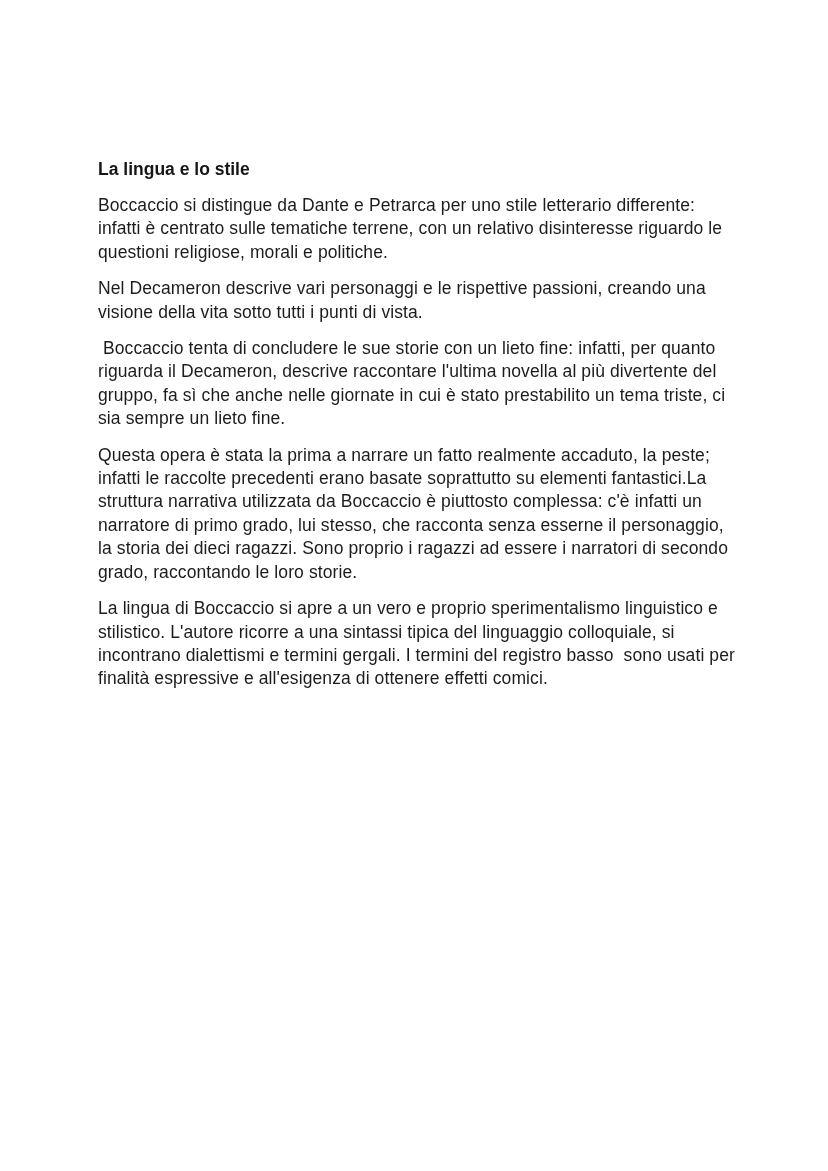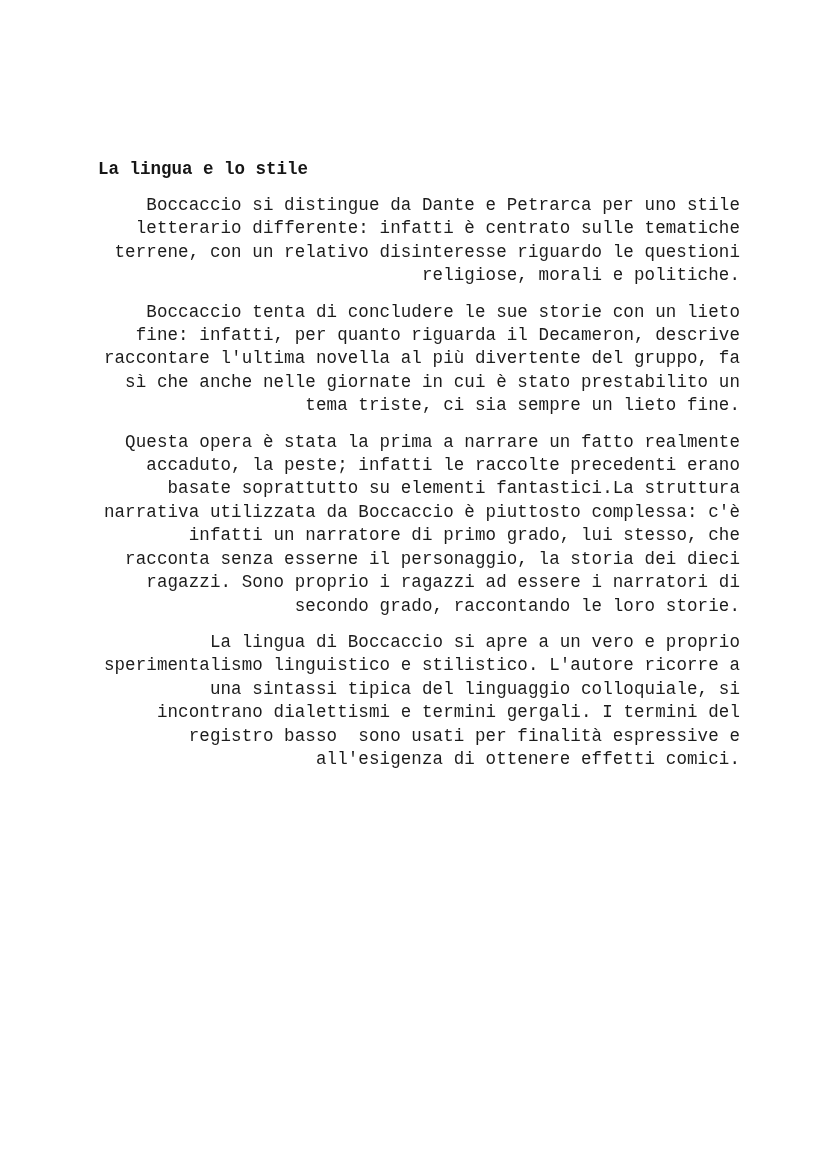--- a/index.html
+++ b/index.html
@@ -6,21 +6,21 @@
     margin: 0;
     padding: 0;
     background: #ffffff;
   }
   .page {
     position: relative;
     width: 828px;
     height: 1171px;
     background: #ffffff;
     overflow: hidden;
-    font-family: Liberation Mono, monospace;
+    font-family: Liberation Sans, sans-serif;
     color: #1c1c1c;
   }
   .doc-content {
     position: absolute;
     left: 98px;
     top: 158px;
     width: 642px;
   }
   .doc-title {
     font-size: 17.5px;
@@ -29,27 +29,27 @@
     margin: 0 0 13px 0;
     color: #161616;
   }
   .doc-paragraph {
     font-size: 17.5px;
     font-weight: normal;
     line-height: 23.4px;
     margin: 0 0 13px 0;
     white-space: pre-wrap;
     letter-spacing: 0.1px;
-    text-align: right;
   }
 </style>
 </head>
 <body>
 
 <div class="page">
   <div class="doc-content">
     <h1 class="doc-title">La lingua e lo stile</h1>
     <p class="doc-paragraph">Boccaccio si distingue da Dante e Petrarca per uno stile letterario differente: infatti è centrato sulle tematiche terrene, con un relativo disinteresse riguardo le questioni religiose, morali e politiche.</p>
+    <p class="doc-paragraph">Nel Decameron descrive vari personaggi e le rispettive passioni, creando una visione della vita sotto tutti i punti di vista.</p>
     <p class="doc-paragraph"> Boccaccio tenta di concludere le sue storie con un lieto fine: infatti, per quanto riguarda il Decameron, descrive raccontare l'ultima novella al più divertente del gruppo, fa sì che anche nelle giornate in cui è stato prestabilito un tema triste, ci sia sempre un lieto fine.</p>
     <p class="doc-paragraph">Questa opera è stata la prima a narrare un fatto realmente accaduto, la peste; infatti le raccolte precedenti erano basate soprattutto su elementi fantastici.La struttura narrativa utilizzata da Boccaccio è piuttosto complessa: c'è infatti un narratore di primo grado, lui stesso, che racconta senza esserne il personaggio, la storia dei dieci ragazzi. Sono proprio i ragazzi ad essere i narratori di secondo grado, raccontando le loro storie.</p>
     <p class="doc-paragraph">La lingua di Boccaccio si apre a un vero e proprio sperimentalismo linguistico e stilistico. L'autore ricorre a una sintassi tipica del linguaggio colloquiale, si incontrano dialettismi e termini gergali. I termini del registro basso  sono usati per finalità espressive e all'esigenza di ottenere effetti comici.</p>
   </div>
 </div>
 
 </body></html>

